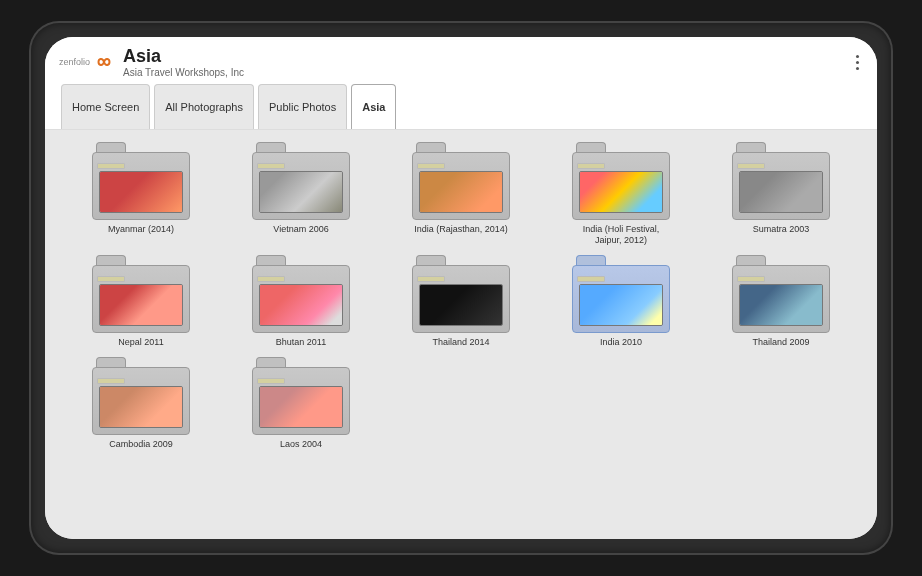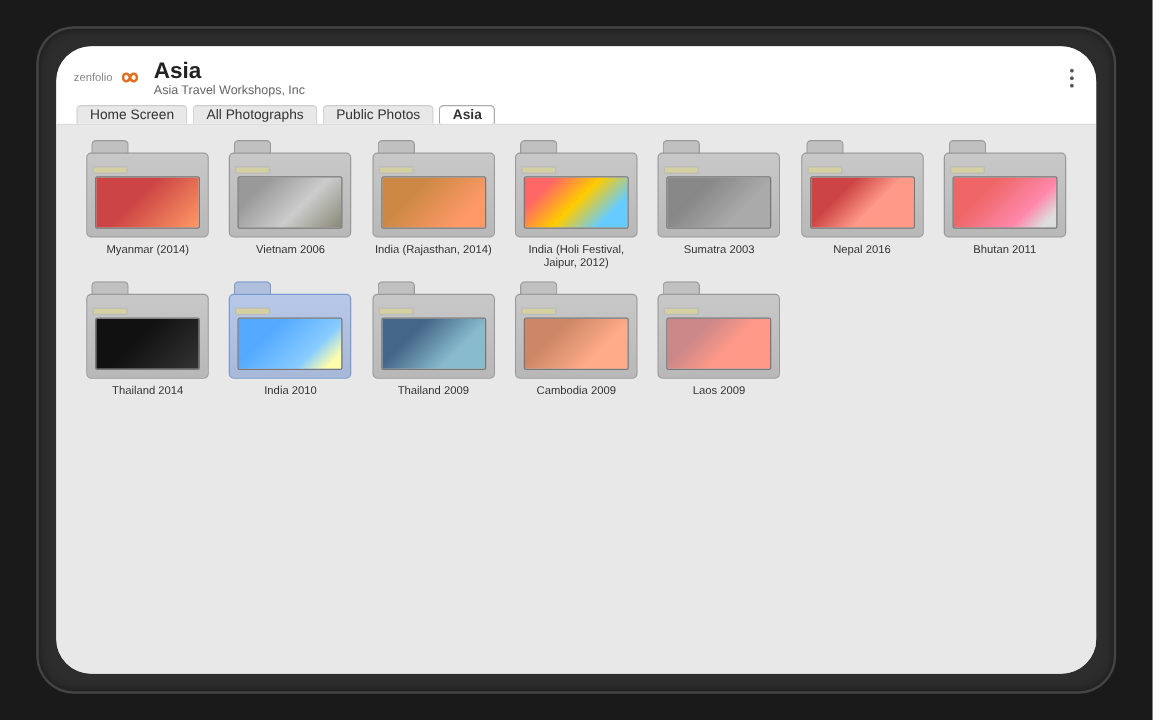--- a/index.html
+++ b/index.html
@@ -106,21 +106,21 @@
     }
 
     
     .nav-tabs {
       display: flex;
       gap: 4px;
       padding: 0 2px;
     }
 
     .nav-tab {
-      padding: 1px 10px;
+      padding: 16px 10px;
       font-size: 11px;
       color: #333;
       background: #e8e8e8;
       border: 1px solid #ccc;
       border-bottom: none;
       border-radius: 4px 4px 0 0;
       cursor: pointer;
       white-space: nowrap;
     }
 
@@ -133,21 +133,21 @@
     
     .main-content {
       flex: 1;
       background: #e8e8e8;
       padding: 12px 16px;
       overflow-y: auto;
     }
 
     .folders-grid {
       display: grid;
-      grid-template-columns: repeat(7, 1fr);
+      grid-template-columns: repeat(5, 1fr);
       gap: 8px 0;
     }
 
     .folder-item {
       display: flex;
       flex-direction: column;
       align-items: center;
       cursor: pointer;
     }
 
@@ -352,21 +352,21 @@
           <div class="folder-item">
     <div class="folder-icon">
       <div class="folder-tab"></div>
       <div class="folder-body">
         <div class="folder-label-tag"></div>
         <div class="folder-photo">
           <div class="folder-photo-inner photo-nepal-2011"></div>
         </div>
       </div>
     </div>
-    <div class="folder-name">Nepal 2016</div>
+    <div class="folder-name">Nepal 2011</div>
   </div>
           <div class="folder-item">
     <div class="folder-icon">
       <div class="folder-tab"></div>
       <div class="folder-body">
         <div class="folder-label-tag"></div>
         <div class="folder-photo">
           <div class="folder-photo-inner photo-bhutan"></div>
         </div>
       </div>
@@ -424,19 +424,19 @@
           <div class="folder-item">
     <div class="folder-icon">
       <div class="folder-tab"></div>
       <div class="folder-body">
         <div class="folder-label-tag"></div>
         <div class="folder-photo">
           <div class="folder-photo-inner photo-laos"></div>
         </div>
       </div>
     </div>
-    <div class="folder-name">Laos 2009</div>
+    <div class="folder-name">Laos 2004</div>
   </div>
         </div>
     </div>
 
   </div>
 </div>
 
 </body></html>

